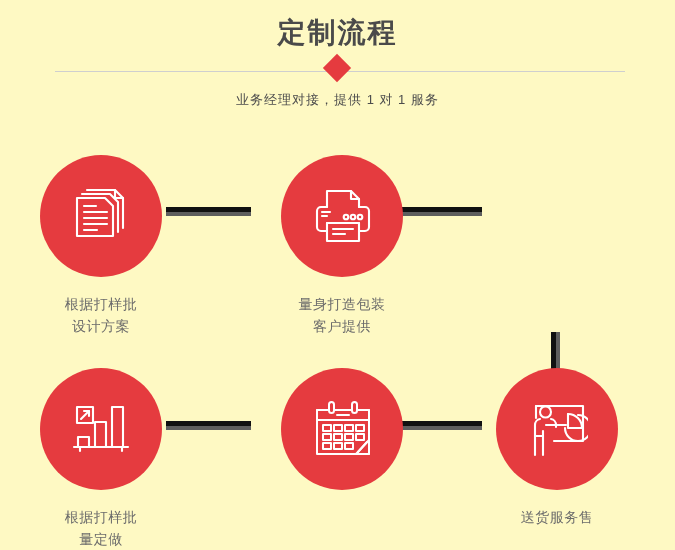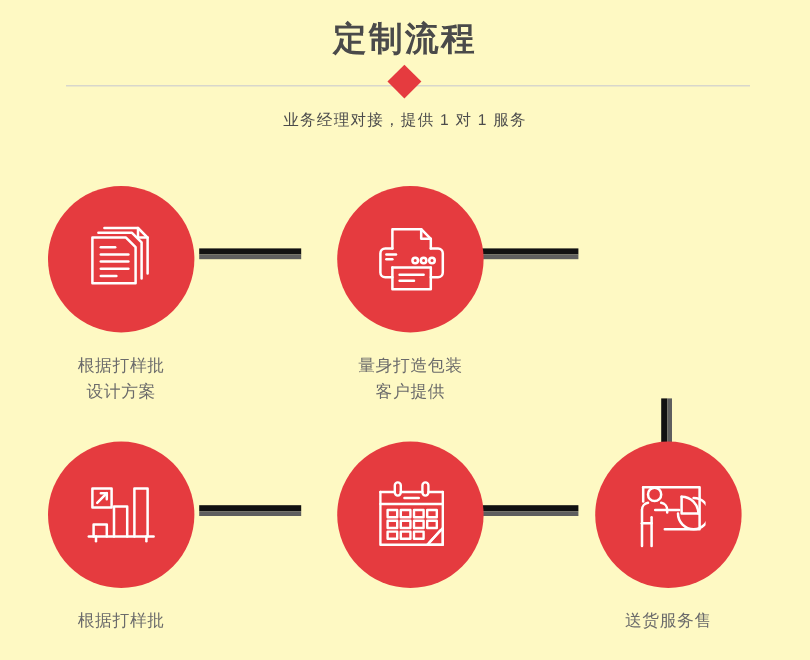--- a/index.html
+++ b/index.html
@@ -243,20 +243,21 @@
           <path d="M25 49 V24 H36 V49"></path>
           <path d="M42 49 V9 H53 V49"></path>
           <path d="M4 49 H58"></path>
           <path d="M10 49 V53"></path>
           <path d="M52 49 V53"></path>
         </svg>
       </span>
     </div>
     <div class="step-label">
       <span class="ln">根据打样批</span>
+      <span class="ln">量定做</span>
     </div>
   </div>
 
   <div class="step step-col-1 row-1">
     <div class="circle">
       <span>
         <svg width="62" height="62" viewBox="0 0 62 62" fill="none" stroke="#ffffff" stroke-width="2" stroke-linejoin="round" stroke-linecap="round">
           <rect x="18" y="4" width="5" height="11" rx="2.5"></rect>
           <rect x="41" y="4" width="5" height="11" rx="2.5"></rect>
           <path d="M6 12 H18"></path>

